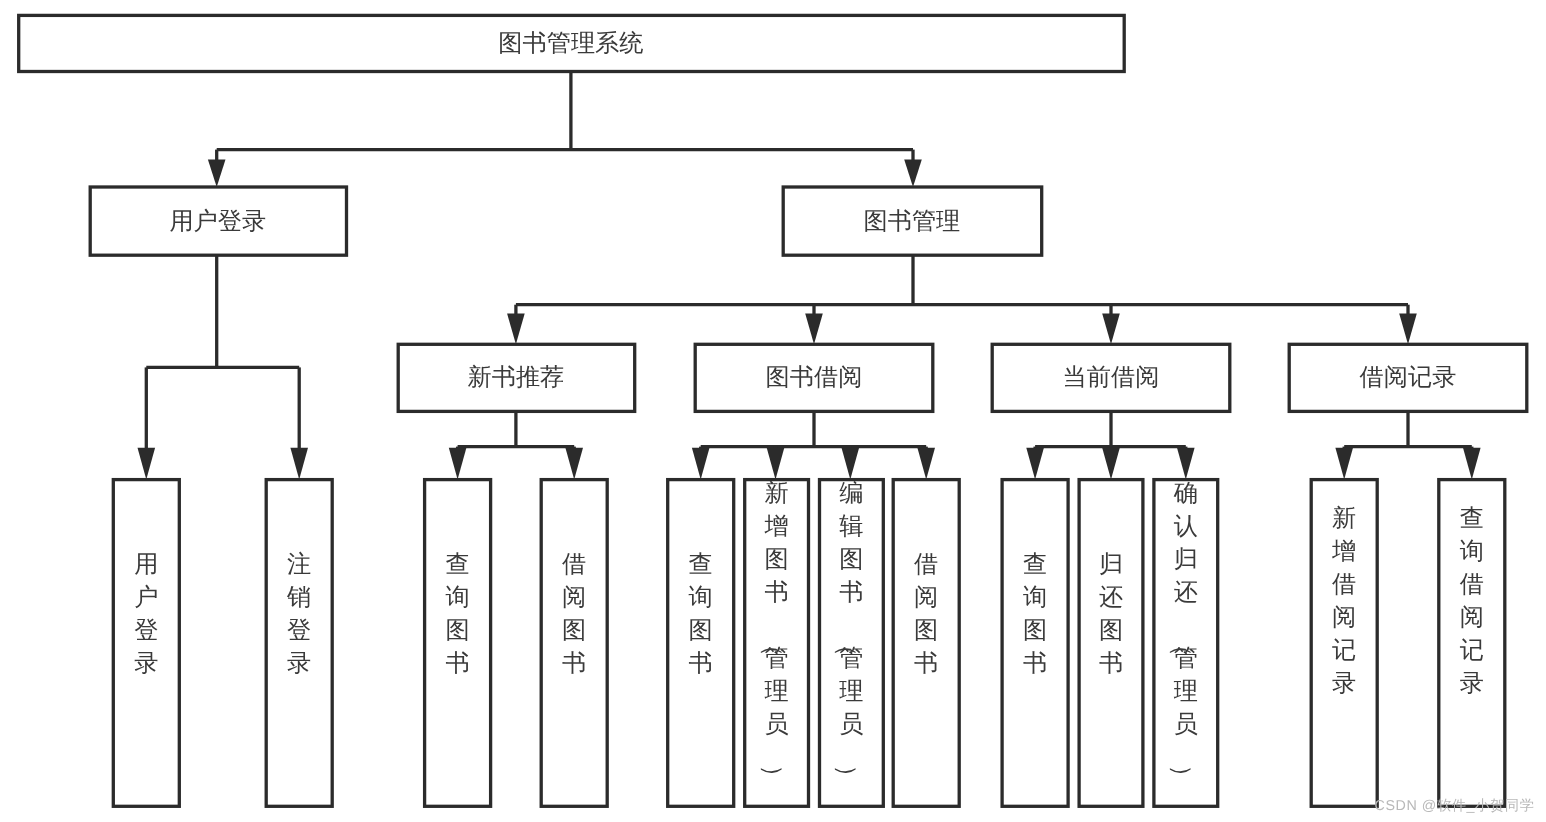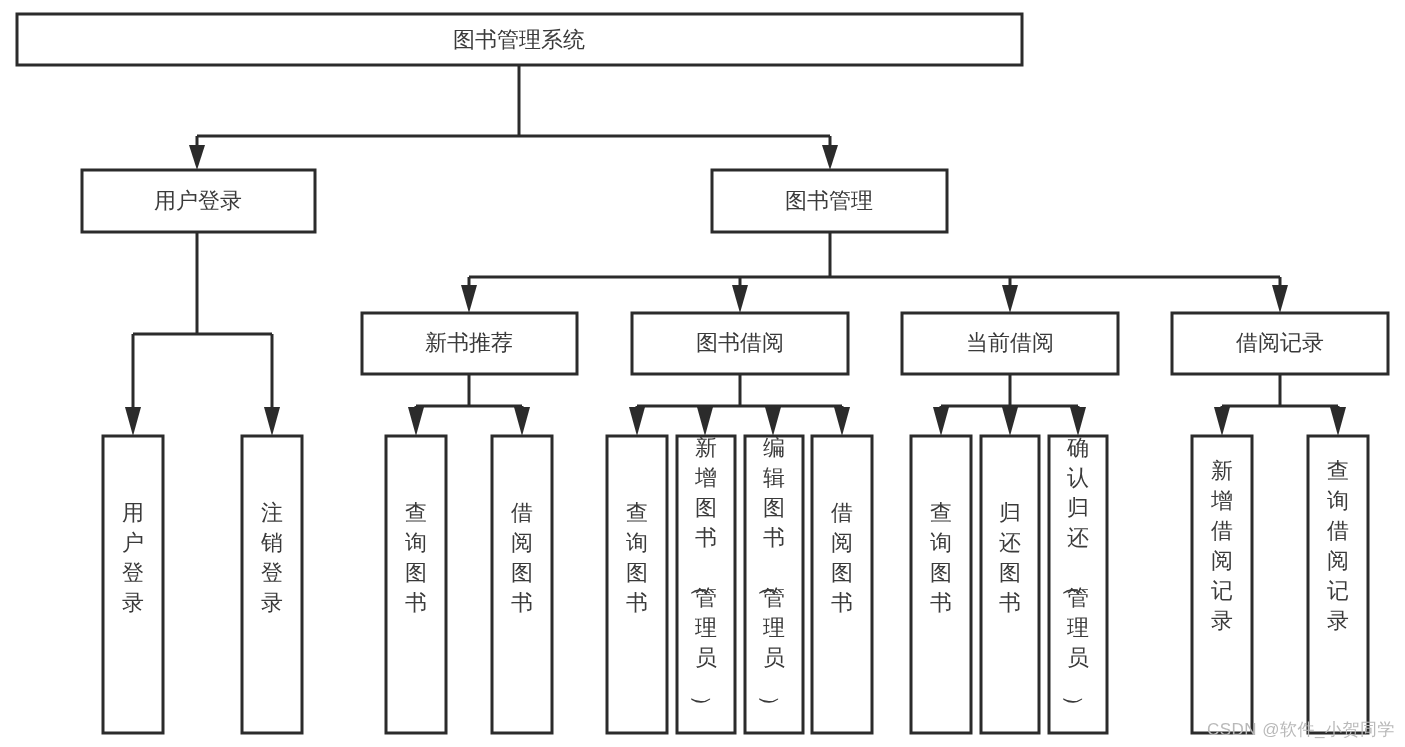--- a/index.html
+++ b/index.html
@@ -52,21 +52,21 @@
     fill: #3a3a3a;
     font-family: "Liberation Sans", "DejaVu Sans", sans-serif;
     font-size: 22px;
     text-anchor: middle;
   }
   .watermark {
     position: absolute;
     right: 10px;
     bottom: 6px;
     font-family: "Liberation Sans", "DejaVu Sans", sans-serif;
-    font-size: 17px;
+    font-size: 13px;
     color: #b9b9b9;
     letter-spacing: 0.5px;
     white-space: nowrap;
     pointer-events: none;
   }
 </style>
 </head>
 <body>
 
 <div id="diagram-root">

